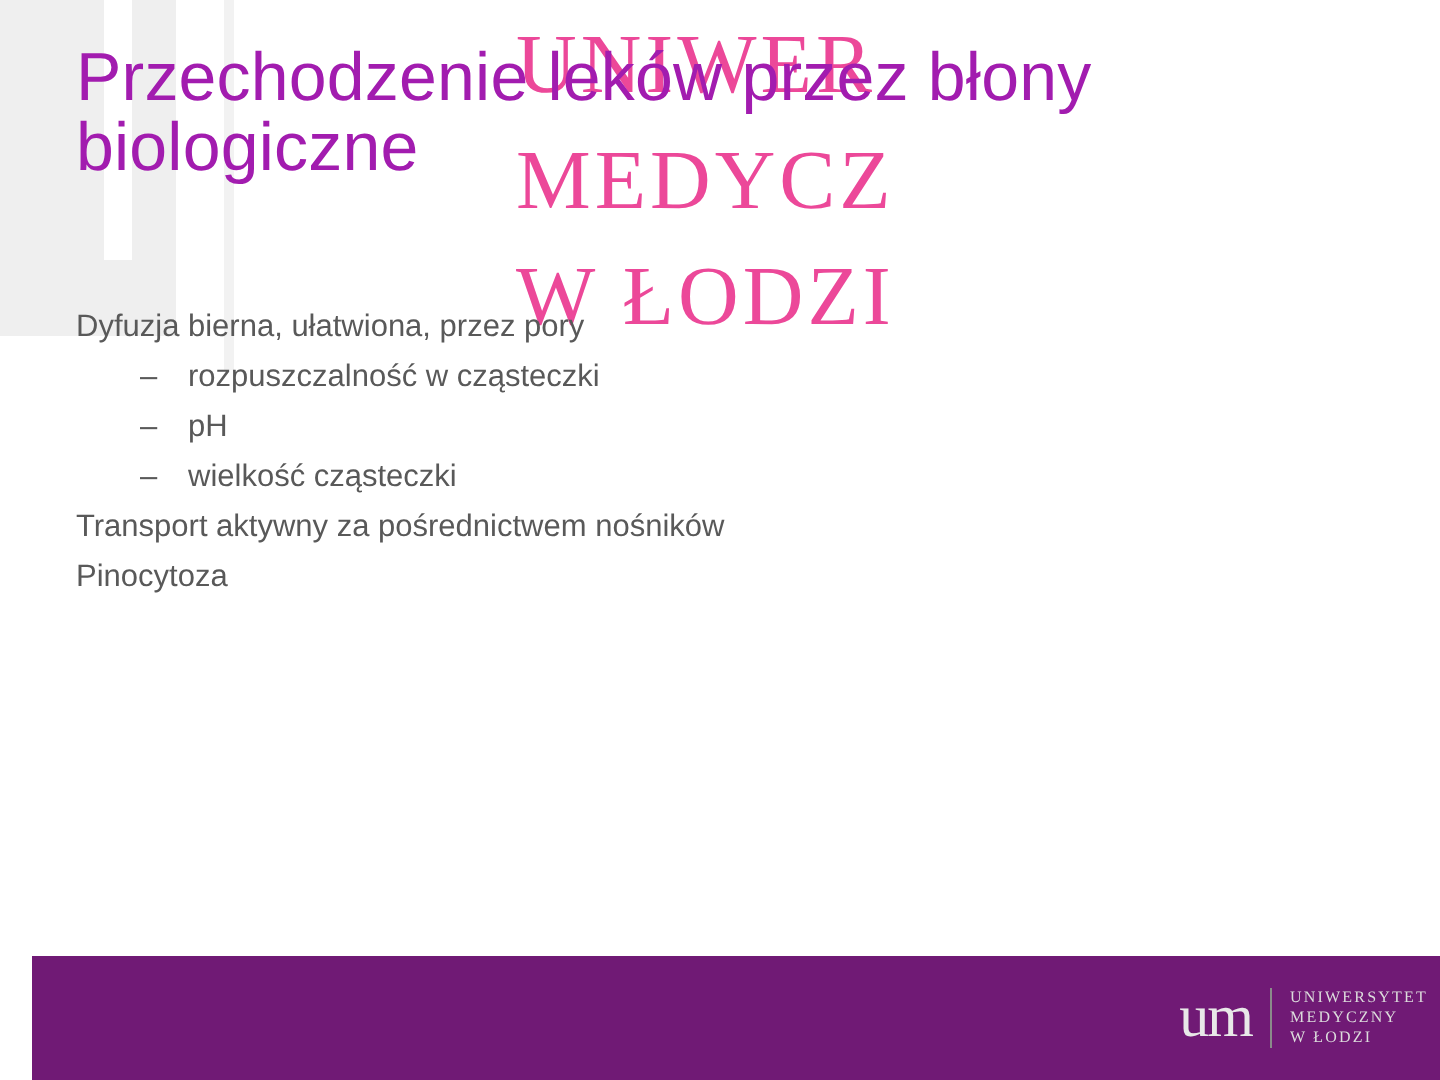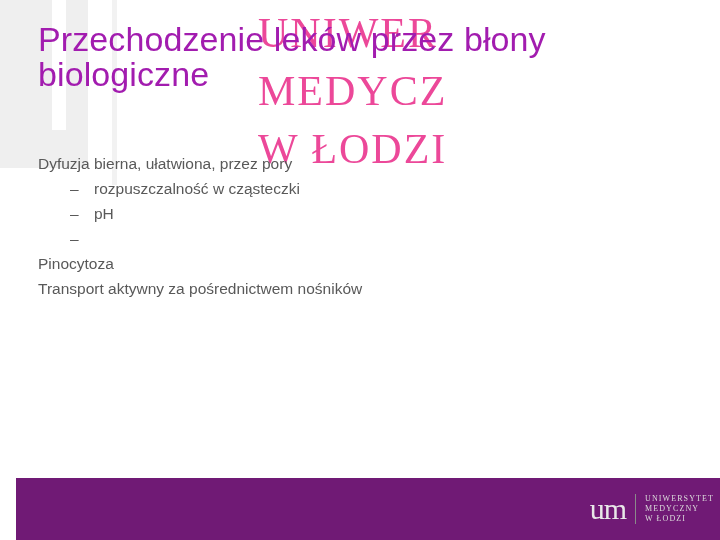--- a/index.html
+++ b/index.html
@@ -160,23 +160,24 @@
     <p class="lvl2">
       <span class="dash">–</span>
       <span>rozpuszczalność w cząsteczki</span>
     </p>
     <p class="lvl2">
       <span class="dash">–</span>
       <span>pH</span>
     </p>
     <p class="lvl2">
       <span class="dash">–</span>
+      <span>wielkość cząsteczki</span>
     </p>
+    <p class="lvl1">Transport aktywny za pośrednictwem nośników</p>
     <p class="lvl1">Pinocytoza</p>
-    <p class="lvl1">Transport aktywny za pośrednictwem nośników</p>
   </div>
 
   <div class="footer">
     <div class="footer-logo">
       <span class="footer-mark">um</span>
       <span class="footer-divider"></span>
       <span class="footer-words">
         <span>UNIWERSYTET</span>
         <span>MEDYCZNY</span>
         <span>W ŁODZI</span>

